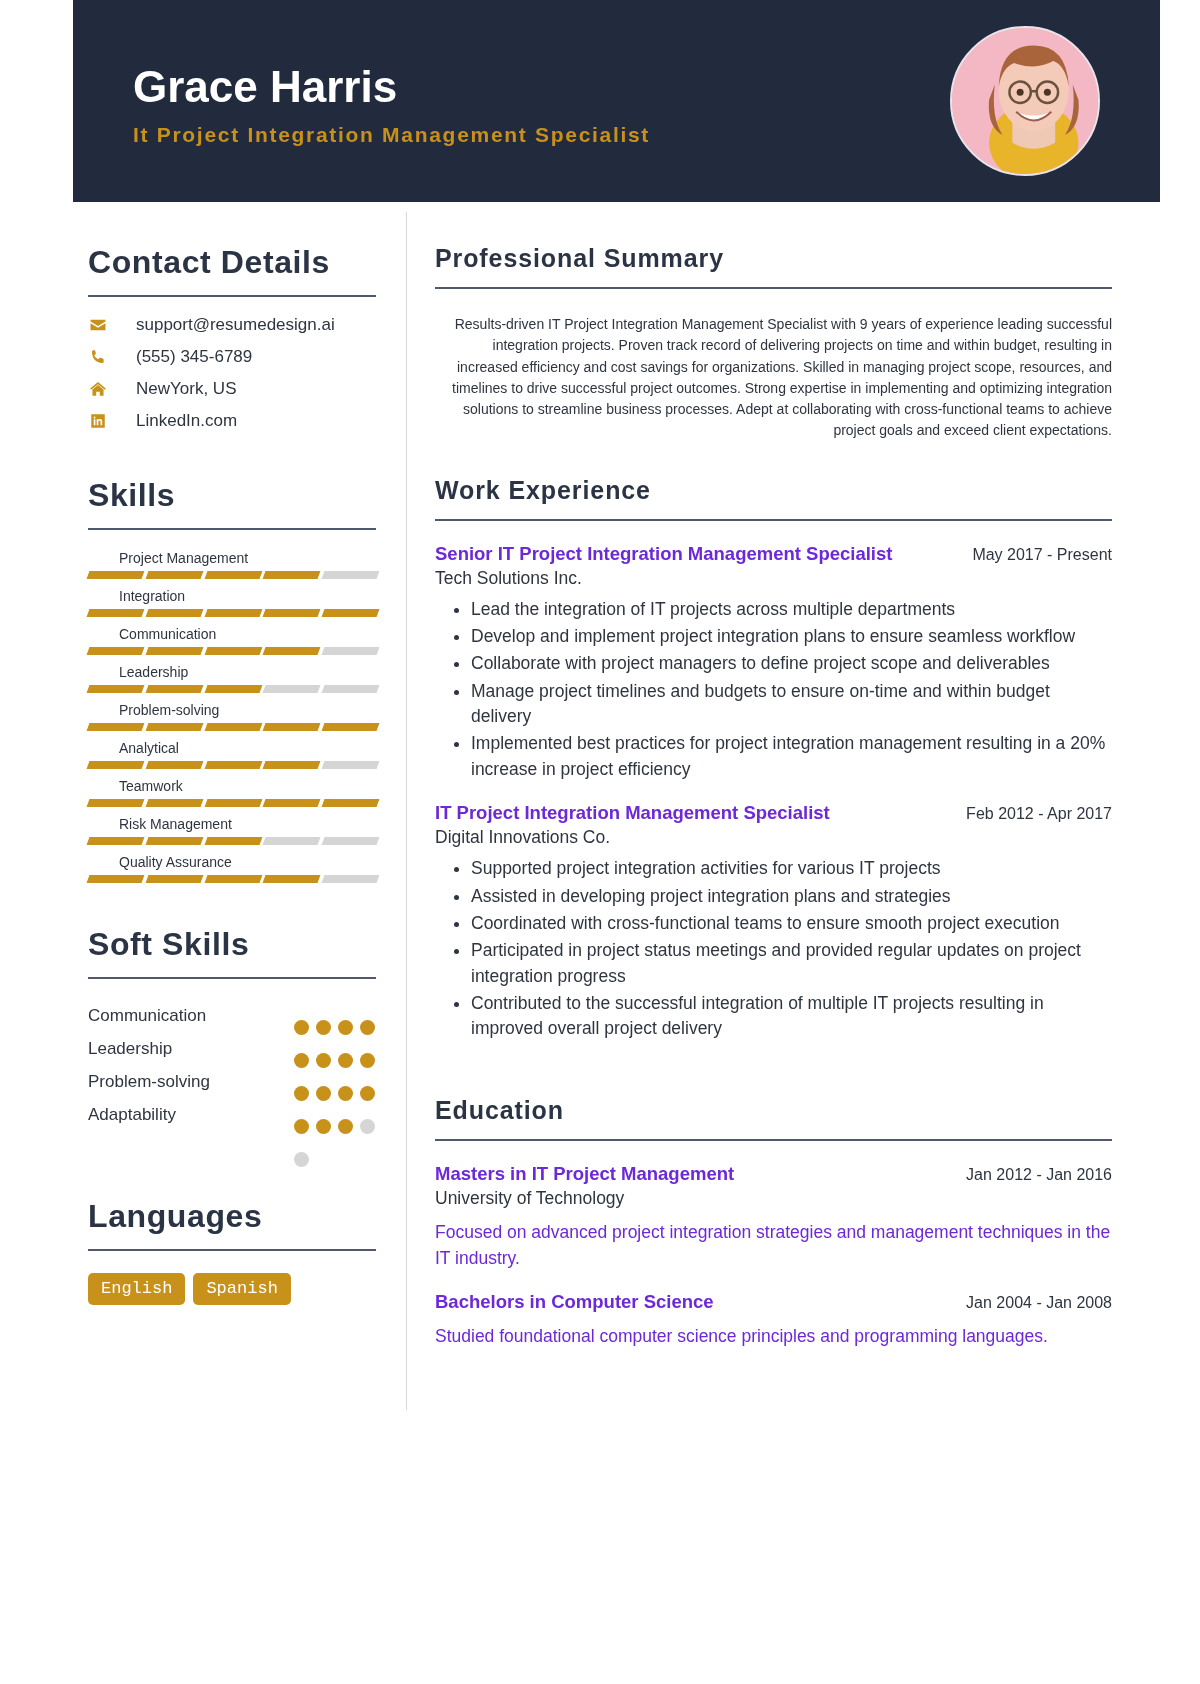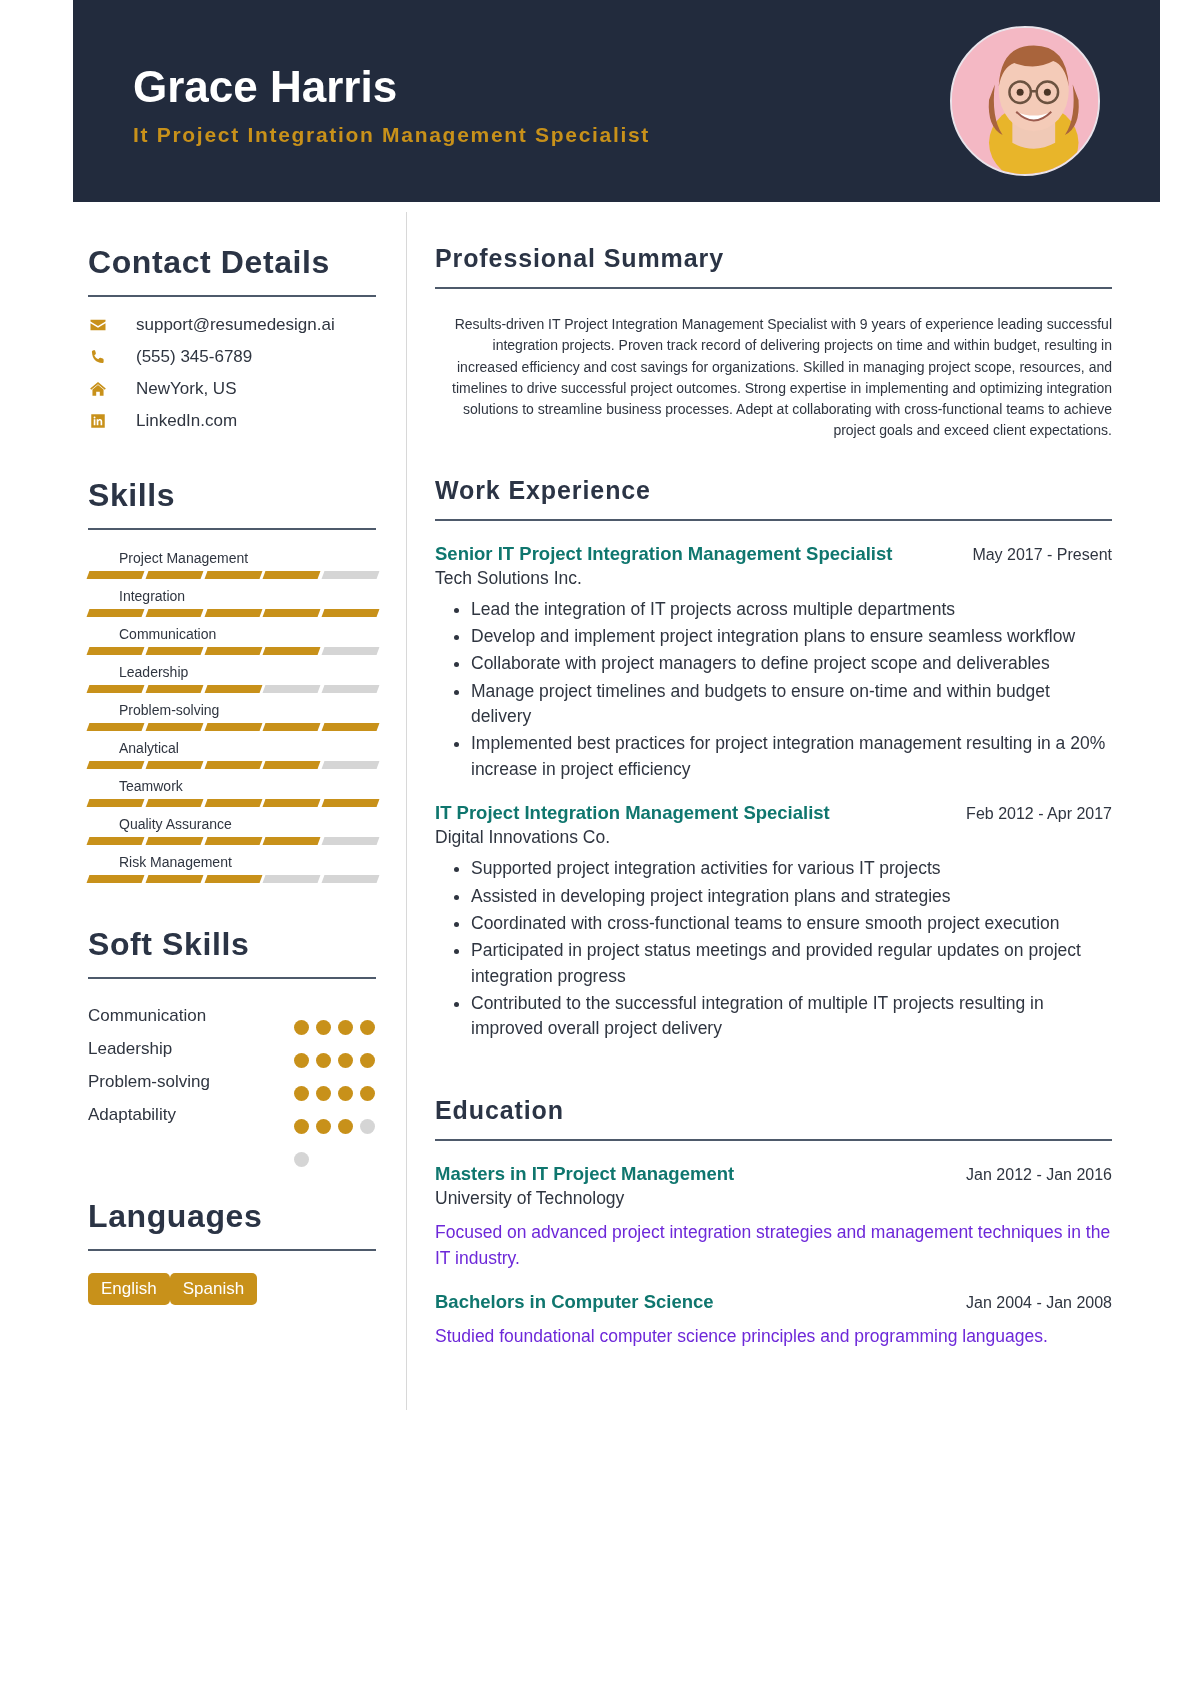--- a/index.html
+++ b/index.html
@@ -140,21 +140,21 @@
     top: 12px;
   }
   .dot {
     width: 15px; height: 15px;
     border-radius: 50%;
     background: #d5d5d5;
   }
   .dot.on { background: #c8911a; }
 
   
-  .lang-tags { display: flex; flex-wrap: wrap; gap: 0; }
+  .lang-tags { display: flex; flex-wrap: wrap; gap: 8px; font-family: Liberation Mono, monospace; }
   .lang-tag {
     background: #c8911a;
     color: #ffffff;
     font-size: 17px;
     padding: 7px 13px 8px;
     border-radius: 5px;
     line-height: 1;
   }
 
   
@@ -168,21 +168,21 @@
   .space-lg { height: 34px; }
 
   .entry { margin-bottom: 20px; }
   .entry-head {
     display: flex;
     justify-content: space-between;
     align-items: baseline;
     gap: 16px;
   }
   .entry-title {
-    color: #0f766e;
+    color: #6d28d9;
     font-size: 18.5px;
     font-weight: bold;
   }
   .entry-date {
     color: #2f3540;
     font-size: 16px;
     white-space: nowrap;
     flex: 0 0 auto;
   }
   .entry-sub {
@@ -358,36 +358,36 @@
               <div class="skill-name">Teamwork</div>
               <div class="bar">
                 <span class="seg on"></span>
                 <span class="seg on"></span>
                 <span class="seg on"></span>
                 <span class="seg on"></span>
                 <span class="seg on"></span>
               </div>
             </div>
             <div class="skill-item">
+              <div class="skill-name">Risk Management</div>
+              <div class="bar">
+                <span class="seg on"></span>
+                <span class="seg on"></span>
+                <span class="seg on"></span>
+                <span class="seg"></span>
+                <span class="seg"></span>
+              </div>
+            </div>
+            <div class="skill-item">
               <div class="skill-name">Quality Assurance</div>
               <div class="bar">
                 <span class="seg on"></span>
                 <span class="seg on"></span>
                 <span class="seg on"></span>
                 <span class="seg on"></span>
-                <span class="seg"></span>
-              </div>
-            </div>
-            <div class="skill-item">
-              <div class="skill-name">Risk Management</div>
-              <div class="bar">
-                <span class="seg on"></span>
-                <span class="seg on"></span>
-                <span class="seg on"></span>
-                <span class="seg"></span>
                 <span class="seg"></span>
               </div>
             </div>
           </div>
       </div>
 
       <div class="space-lg"></div>
 
       <div>
         <div class="sec-title">Soft Skills</div>

